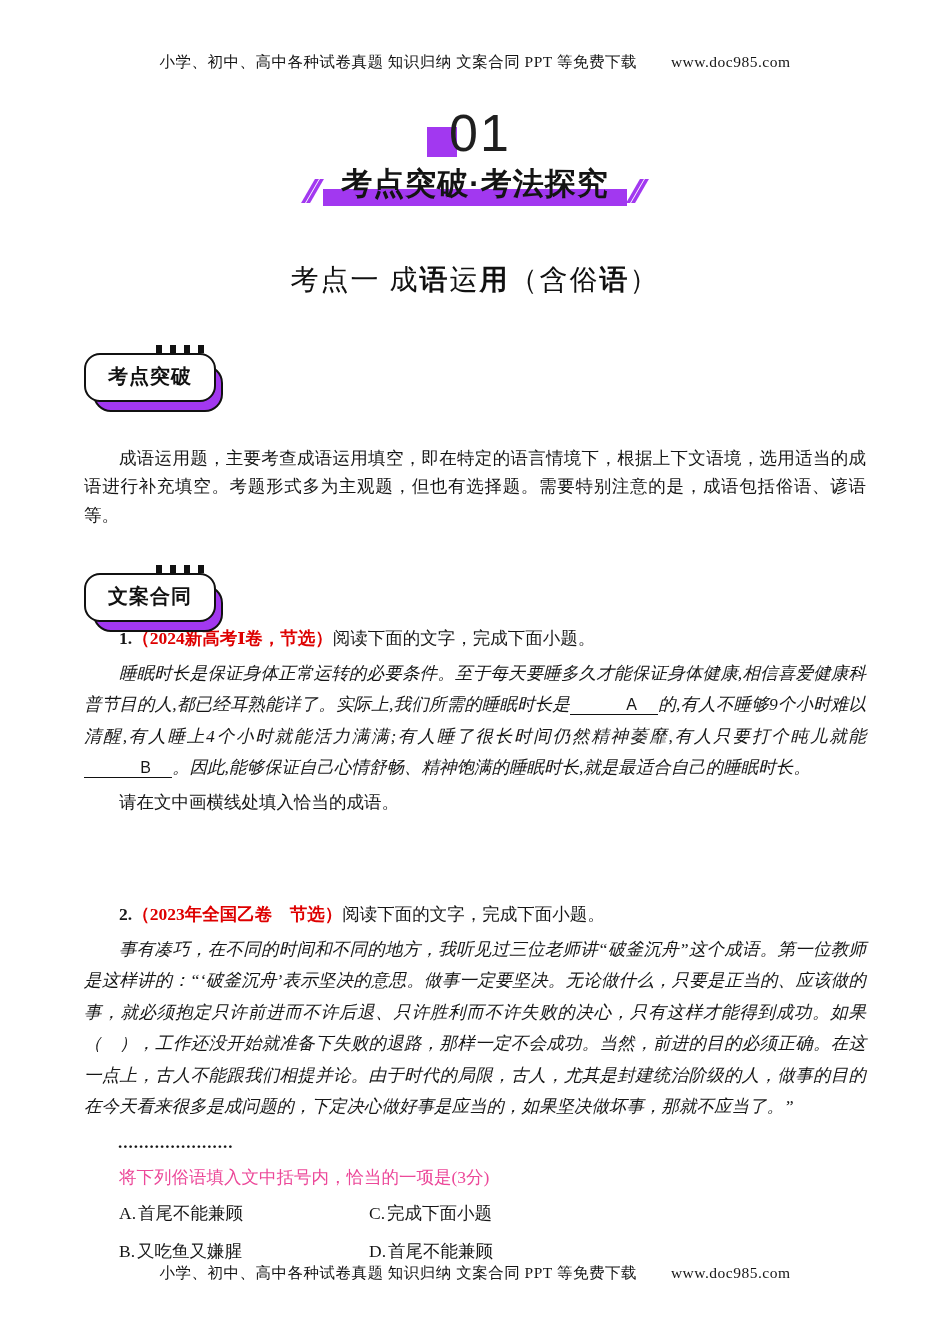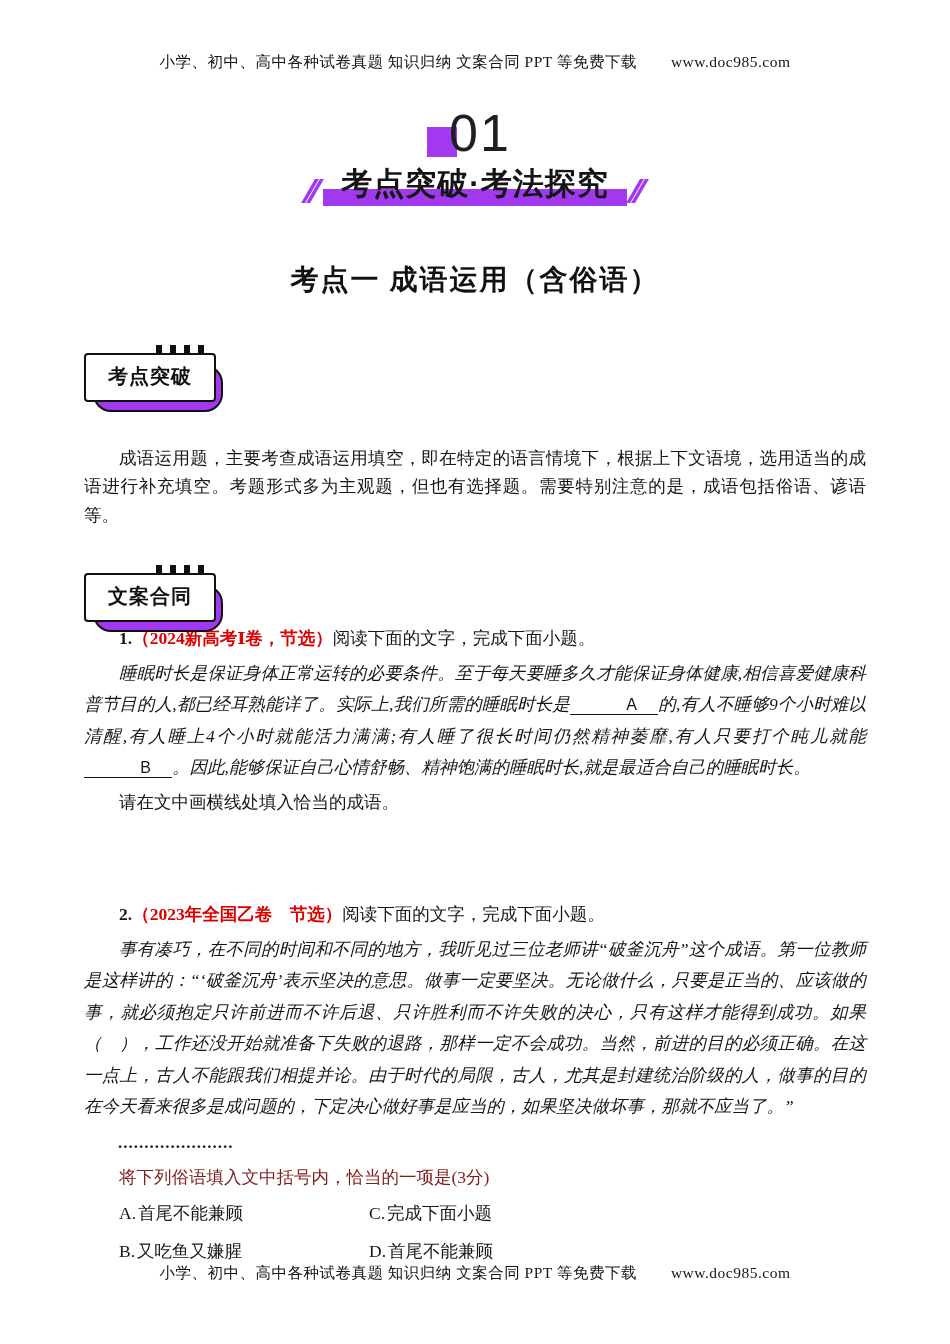--- a/index.html
+++ b/index.html
@@ -55,32 +55,32 @@
     border-left: 4px solid #a238f0; border-right: 4px solid #a238f0;
     transform: skewX(-30deg);
     margin: 0 18px 2px 18px;
   }
 
   
   .section-title {
     margin-top: 56px; text-align: center;
     font-size: 28px; color: #111; letter-spacing: 2px;
   }
-  .section-title .rg { font-weight: 700; }
+  .section-title .rg { font-weight: 400; }
   .section-title .bd { font-weight: 800; font-family: "Liberation Sans", "DejaVu Sans", sans-serif; }
 
   
   .badge { position: relative; display: inline-block; margin-top: 54px; width: 132px; }
   .badge-shadow {
     position: absolute; left: 9px; top: 12px; right: -7px; bottom: -10px;
     background: #a238f0; border: 2.5px solid #111; border-radius: 18px; z-index: 0;
   }
   .badge-box {
     position: relative; z-index: 1;
-    background: #fff; border: 2.5px solid #111; border-radius: 4px;
+    background: #fff; border: 2.5px solid #111; border-radius: 16px;
     padding: 8px 0 10px 0; text-align: center;
   }
   .badge-label {
     font-family: "Liberation Sans", "DejaVu Sans", sans-serif;
     font-size: 20px; font-weight: 800; color: #111; letter-spacing: 1px;
   }
   .badge-sprockets {
     position: absolute; top: -8px; right: 12px; z-index: 2;
     display: flex; gap: 8px;
   }
@@ -120,21 +120,21 @@
   .q1-instruction {
     margin-top: 6px; font-size: 17.5px; text-indent: 2em; color: #161616;
   }
   .q2-block { margin-top: 86px; }
   .q2-body { margin-top: 4px; }
   .ellipsis-line {
     margin-top: 10px; padding-left: 2em;
     font-size: 17px; font-weight: 700; letter-spacing: 1px; color: #161616;
   }
   .q2-question {
-    margin-top: 12px; font-size: 17.5px; text-indent: 2em; color: #7f1d1d;
+    margin-top: 12px; font-size: 17.5px; text-indent: 2em; color: #ec4899;
   }
   .options {
     margin-top: 12px; padding-left: 2em;
     display: grid; grid-template-columns: 250px auto; row-gap: 14px;
     font-size: 17.5px; color: #161616;
   }
   .option { white-space: nowrap; }
   .option .opt-label { margin-right: 2px; }
 </style>
 </head>

